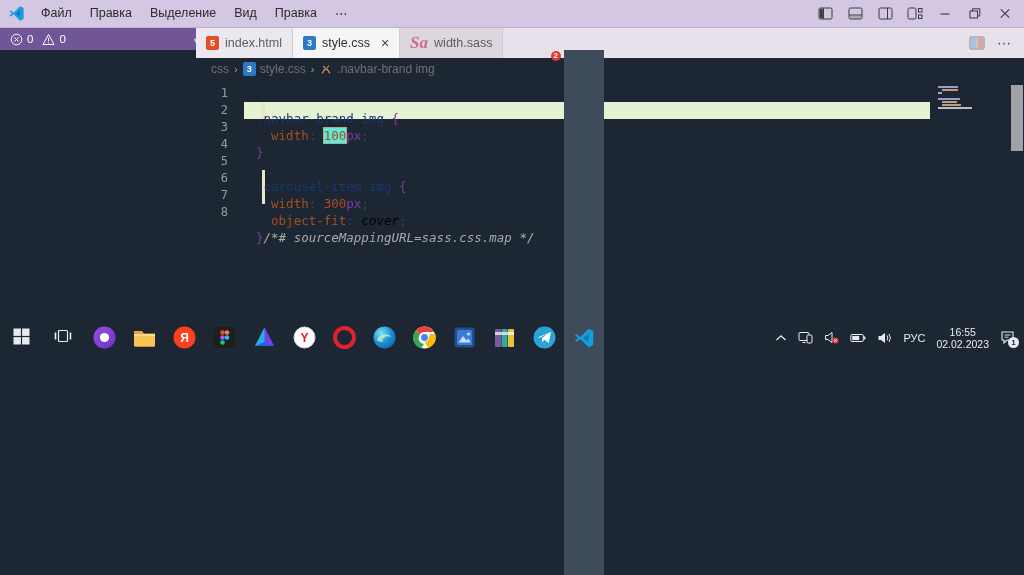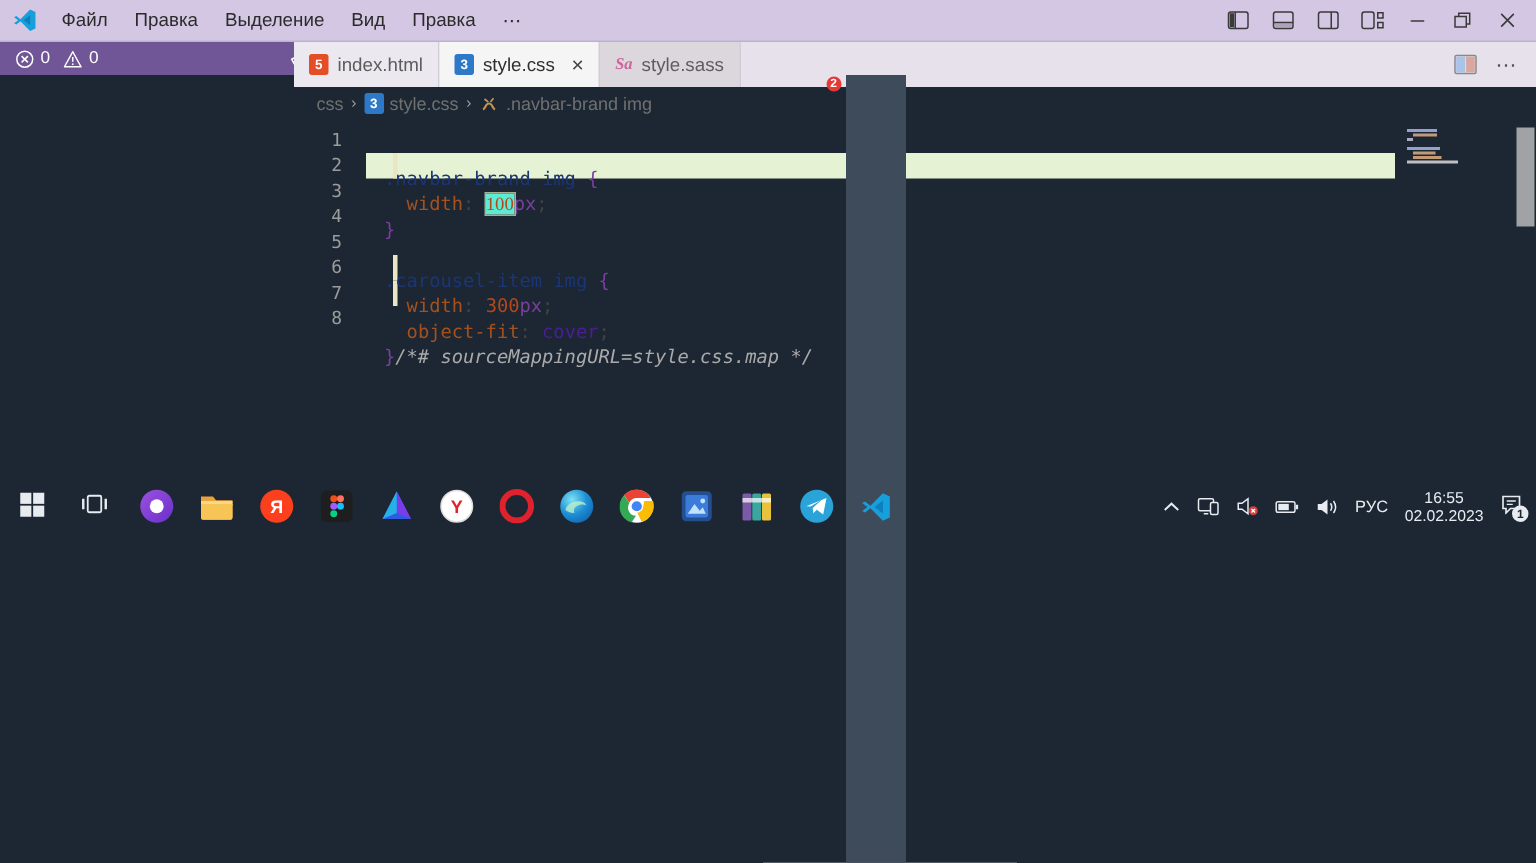--- a/index.html
+++ b/index.html
@@ -44,22 +44,22 @@
 
   .code-area { flex:1; position:relative; font-family:"DejaVu Sans Mono","Liberation Mono",monospace;
                font-size:12.5px; line-height:17px; padding-top:5px; }
   .code-line { position:relative; height:17px; display:flex; }
   .hl-band { position:absolute; left:48px; right:94px; top:0; bottom:0; background:#E5F2D3; }
   .guide-bar { position:absolute; left:66px; top:0; bottom:0; width:3px; background:#EAE5C2; }
   .gutter { flex:0 0 48px; text-align:right; padding-right:16px; color:#9B9B9B; z-index:1; font-size:12px; }
   .lc { padding-left:12px; white-space:pre; z-index:1;margin-top:25px; }
   .tok-sel { color:#1B3577; } .tok-brace { color:#7A3E9D; } .tok-prop { color:#A4511E; }
   .tok-punc { color:#424242; } .tok-num { color:#B3481C; } .tok-unit { color:#7A3E9D;text-align:center; }
-  .tok-val { color:#4c1d95; } .tok-comment { color:#AAAAAA; font-style:italic; } .tok-plain { color:#333; }
-  .tok-numsel { color:#B3481C; background:#5eead4; outline:1px solid #A2B090;font-family:Liberation Serif, serif; }
+  .tok-val { color:#000000;font-style:italic; } .tok-comment { color:#AAAAAA; font-style:italic; } .tok-plain { color:#333; }
+  .tok-numsel { color:#B3481C; background:#5eead4; outline:1px solid #A2B090; }
 
   .minimap { position:absolute; top:6px; right:16px; width:70px; z-index:2; }
   .mrow { height:2px; margin-bottom:1px; }
   .vscrollbar { position:absolute; top:5px; right:1px; width:12px; height:66px; background:#C2C2C2; opacity:.8; z-index:3; }
 
   
   .statusbar { flex:0 0 22px; background:#705697; color:#fff; display:flex; align-items:center;
                font-size:11.5px; padding:0 10px; white-space:nowrap; }
   .sb-left, .sb-right { display:flex; align-items:center; }
   .sb-left { gap:9px; } .sb-right { margin-left:auto; gap:13px; }
@@ -255,23 +255,23 @@
           </div>
           <div class="tab active">
             <span class="fi-wrap" style="display: flex;">
               <span class="sq" style="width:13px;height:14px;background:#2D79C7;font-size:9px;border-radius:2px">3</span>
             </span>
             <span>style.css</span>
             <span class="tab-close">×</span>
           </div>
           <div class="tab dim">
             <span class="fi-wrap" style="display: flex;">
-              <span style="color:#CD6799;font-style:italic;font-weight:bold;font-size:11px;font-family:'Liberation Serif',serif">Sa</span>
+              <span style="color:#CD6799;font-style:italic;font-weight:bold;font-size:17px;font-family:'Liberation Serif',serif">Sa</span>
             </span>
-            <span>style.sass</span>
+            <span>width.sass</span>
           </div>
           <div class="tab-actions">
             <span>
               <span class="fi-wrap" style="display: flex;">
                 <svg width="16" height="14" viewBox="0 0 16 14" fill="none" xmlns="http://www.w3.org/2000/svg">
                   <rect x="1" y="1" width="14" height="12" rx="1" stroke="#888"></rect>
                   <rect x="1.8" y="1.8" width="6" height="10.4" fill="#A8C4E8"></rect>
                   <rect x="8.4" y="1.8" width="5.8" height="10.4" fill="#D8A89E"></rect>
                 </svg>
               </span>
@@ -333,21 +333,21 @@
             <div class="gutter">6</div>
             <div class="lc"><span class="tok-plain">  </span><span class="tok-prop">width</span><span class="tok-punc">:</span><span class="tok-plain"> </span><span class="tok-num">300</span><span class="tok-unit">px</span><span class="tok-punc">;</span></div>
           </div>
           <div class="code-line">
             <div class="guide-bar"></div>
             <div class="gutter">7</div>
             <div class="lc"><span class="tok-plain">  </span><span class="tok-prop">object-fit</span><span class="tok-punc">:</span><span class="tok-plain"> </span><span class="tok-val">cover</span><span class="tok-punc">;</span></div>
           </div>
           <div class="code-line">
             <div class="gutter">8</div>
-            <div class="lc"><span class="tok-brace">}</span><span class="tok-comment">/*# sourceMappingURL=style.css.map */</span></div>
+            <div class="lc"><span class="tok-brace">}</span><span class="tok-comment">/*# sourceMappingURL=sass.css.map */</span></div>
           </div>
           <div class="minimap" id="minimap">
             <div class="mrow" style="width: 20px; background: rgb(151, 160, 201); margin-left: 0px;"></div>
             <div class="mrow" style="width: 16px; background: rgb(195, 154, 120); margin-left: 4px;"></div>
             <div class="mrow" style="width: 4px; background: rgb(169, 169, 194); margin-left: 0px;"></div>
             <div class="mrow" style="width: 0px; background: transparent; margin-left: 0px;"></div>
             <div class="mrow" style="width: 22px; background: rgb(151, 160, 201); margin-left: 0px;"></div>
             <div class="mrow" style="width: 15px; background: rgb(195, 154, 120); margin-left: 4px;"></div>
             <div class="mrow" style="width: 19px; background: rgb(195, 154, 120); margin-left: 4px;"></div>
             <div class="mrow" style="width: 34px; background: rgb(191, 191, 191); margin-left: 0px;"></div>

